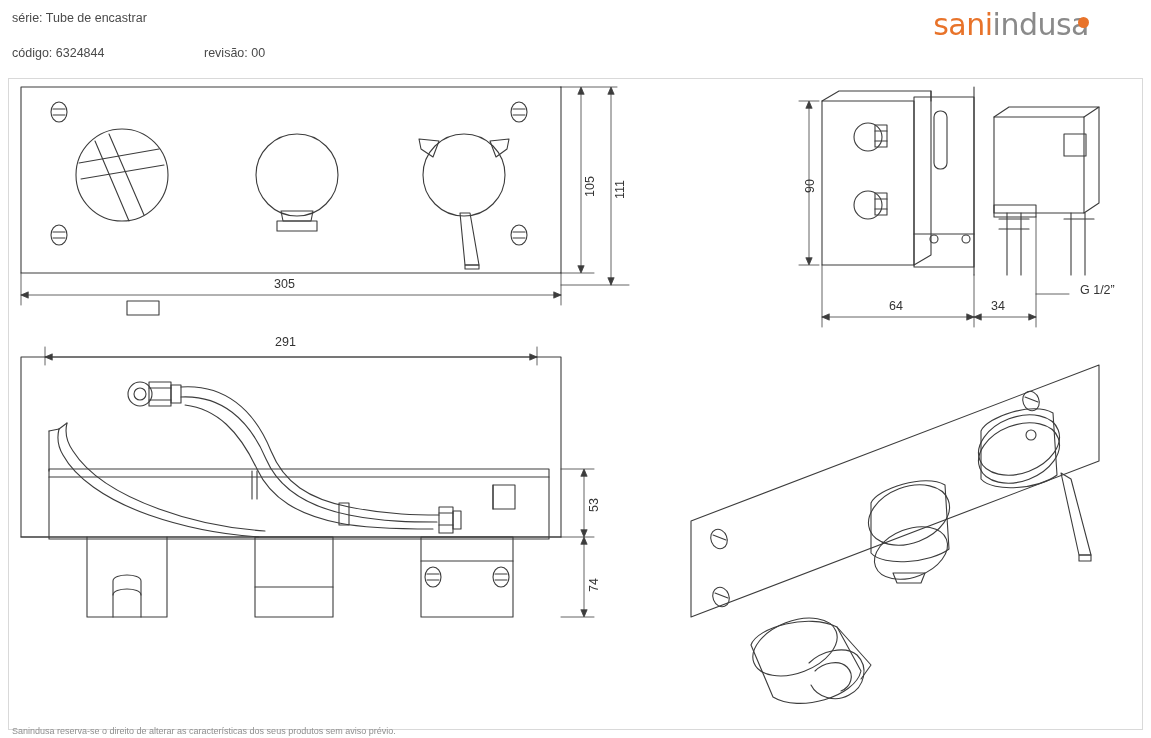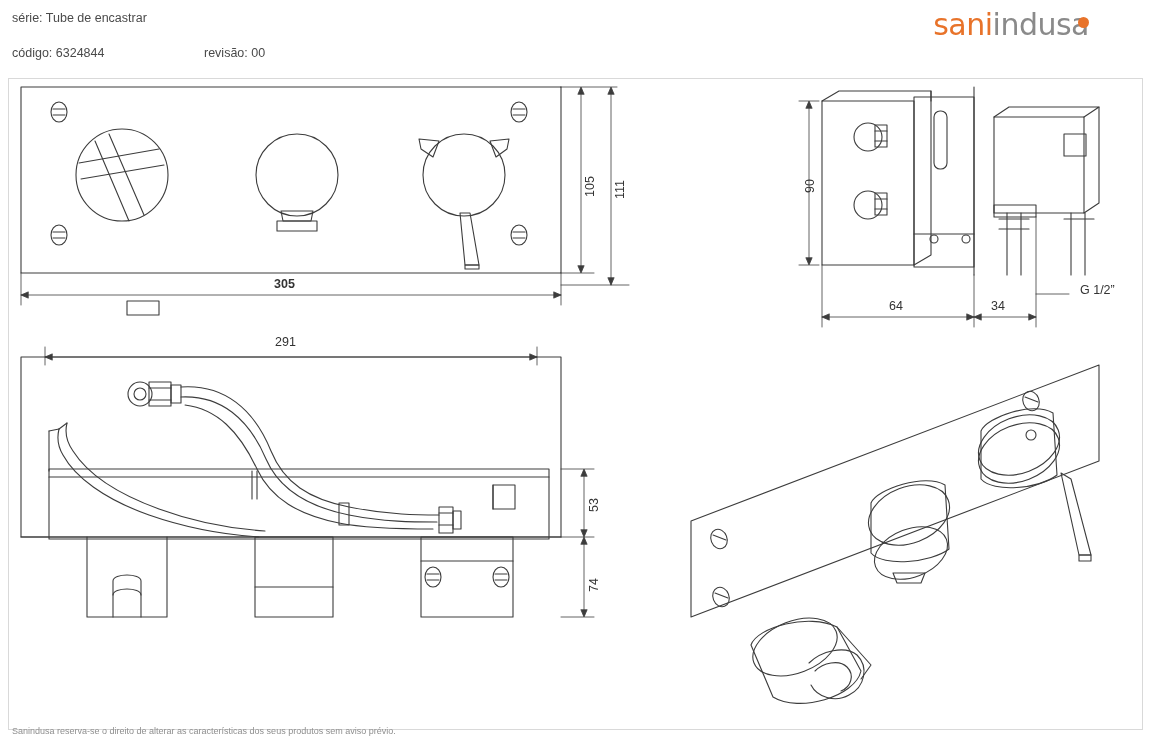--- a/index.html
+++ b/index.html
@@ -305,21 +305,21 @@
             <path d="M806 592 C 814 584 830 580 838 588 C 846 596 842 608 832 612"></path>
             <path d="M828 548 L862 586 L852 600"></path>
           </g>
         </g>
 
       </g>
     </svg>
 
     <div class="dim vert" style="left:574px; top:118px;">105</div>
     <div class="dim vert" style="left:604px; top:120px;">111</div>
-    <div class="dim" style="left:265px; top:198px;font-weight:bold;">305</div>
+    <div class="dim" style="left:265px; top:198px;">305</div>
     <div class="dim" style="left:266px; top:256px;">291</div>
     <div class="dim vert" style="left:578px; top:433px;">53</div>
     <div class="dim vert" style="left:578px; top:513px;">74</div>
     <div class="dim vert" style="left:794px; top:114px;">90</div>
     <div class="dim" style="left:880px; top:220px;">64</div>
     <div class="dim" style="left:982px; top:220px;">34</div>
     <div class="dim" style="left:1028px; top:204px;padding-left:43px;">G 1/2”</div>
 
   </div>
 </div>

